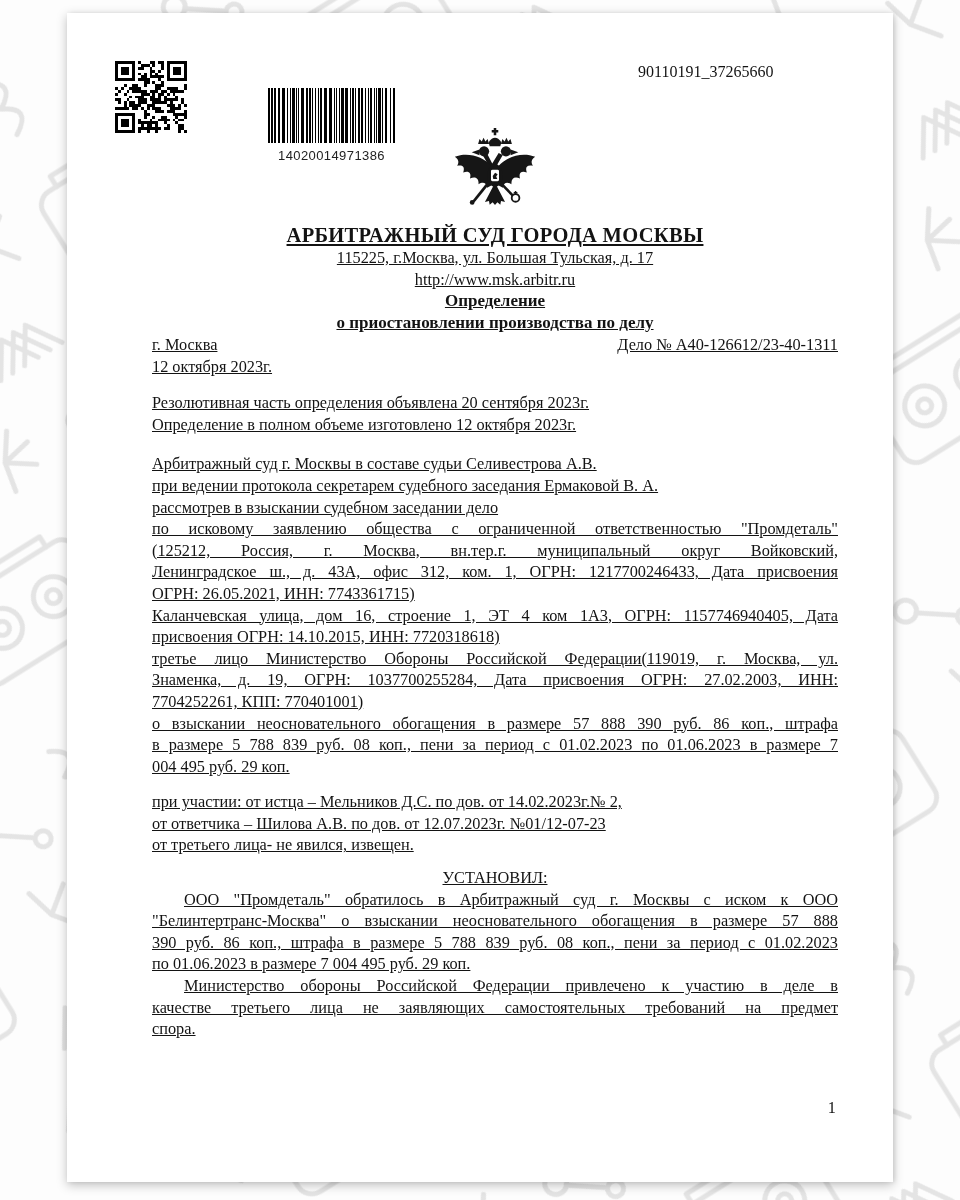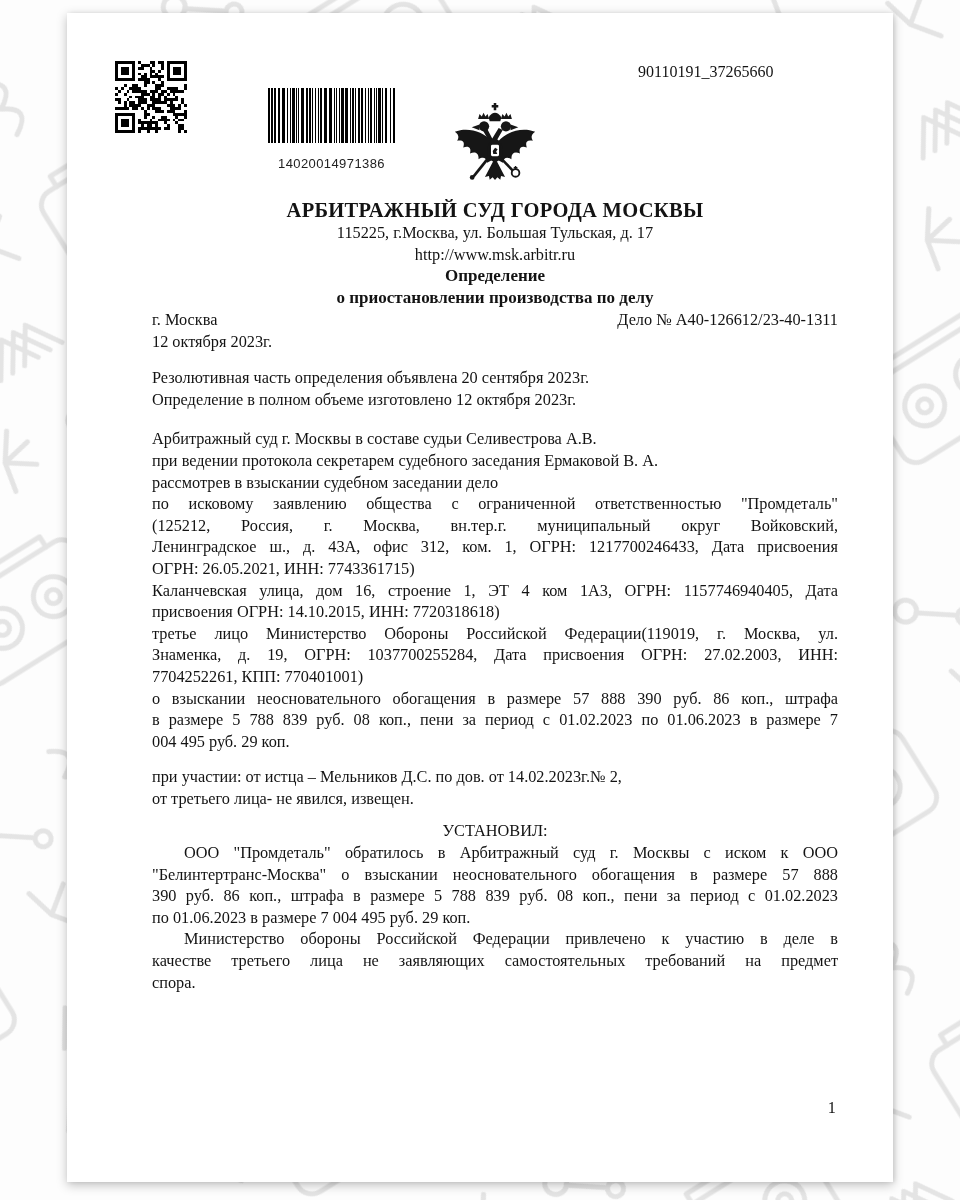--- a/index.html
+++ b/index.html
@@ -13,25 +13,25 @@
   .bg { position:absolute; left:0; top:0; }
   .page {
     position:absolute; left:67px; top:13px; width:826px; height:1169px;
     background:#fff;
     box-shadow:0 3px 10px rgba(0,0,0,.25), 2px 0 4px rgba(0,0,0,.08);
   }
   .qr { position:absolute; left:48px; top:47px; width:72px; height:74px; }
   .barcode { position:absolute; left:201px; top:75px; width:127px; text-align:center; }
   .barcode .num {
     font-family:"Liberation Sans","DejaVu Sans",sans-serif;
-    font-size:13px; letter-spacing:.4px; color:#222; margin-top:9px;
+    font-size:13px; letter-spacing:.4px; color:#222; margin-top:1px;
   }
   .doc-id { position:absolute; left:571px; top:50px; font-size:16px; }
-  .content { position:absolute; left:85px; top:0; width:686px; padding-top:90px;
-             font-size:16.3px; line-height:21.6px; }
+  .content { position:absolute; left:85px; top:0; width:686px; padding-top:115px;
+             font-size:16.3px; line-height:21.6px;text-decoration:underline; }
   .emblem { display:block; margin:0 auto; }
   .ctr { text-align:center; }
   .court-name { font-size:20.5px; font-weight:bold; line-height:24px; letter-spacing:.3px; }
   .addr { font-size:16.3px; line-height:21.5px; }
   .doc-type { font-size:17px; font-weight:bold; line-height:22px; }
   .meta-row { display:flex; justify-content:space-between; }
   .ln { min-height:21.6px; }
   .j { text-align:justify; text-align-last:justify; }
   .ind { text-indent:32px; }
   .sp15 { height:15px; } .sp18 { height:18px; } .sp14 { height:14px; } .sp11 { height:11px; }
@@ -396,20 +396,21 @@
     <div class="ln">присвоения ОГРН: 14.10.2015, ИНН: 7720318618)</div>
     <div class="ln j">третье лицо Министерство Обороны Российской Федерации(119019, г. Москва, ул.</div>
     <div class="ln j">Знаменка, д. 19, ОГРН: 1037700255284, Дата присвоения ОГРН: 27.02.2003, ИНН:</div>
     <div class="ln">7704252261, КПП: 770401001)</div>
     <div class="ln j">о взыскании неосновательного обогащения в размере 57 888 390 руб. 86 коп., штрафа</div>
     <div class="ln j">в размере 5 788 839 руб. 08 коп., пени за период с 01.02.2023 по 01.06.2023 в размере 7</div>
     <div class="ln">004 495 руб. 29 коп.</div>
 
     <div class="sp14"></div>
     <div class="ln">при участии: от истца – Мельников Д.С. по дов. от 14.02.2023г.№ 2,</div>
+    <div class="ln">от ответчика – Шилова А.В. по дов. от 12.07.2023г. №01/12-07-23</div>
     <div class="ln">от третьего лица- не явился, извещен.</div>
 
     <div class="sp11"></div>
     <div class="ln ctr">УСТАНОВИЛ:</div>
 
     <div class="ln j ind">ООО "Промдеталь" обратилось в Арбитражный суд г. Москвы с иском к ООО</div>
     <div class="ln j">"Белинтертранс-Москва" о взыскании неосновательного обогащения в размере 57 888</div>
     <div class="ln j">390 руб. 86 коп., штрафа в размере 5 788 839 руб. 08 коп., пени за период с 01.02.2023</div>
     <div class="ln">по 01.06.2023 в размере 7 004 495 руб. 29 коп.</div>
     <div class="ln j ind">Министерство обороны Российской Федерации привлечено к участию в деле в</div>

